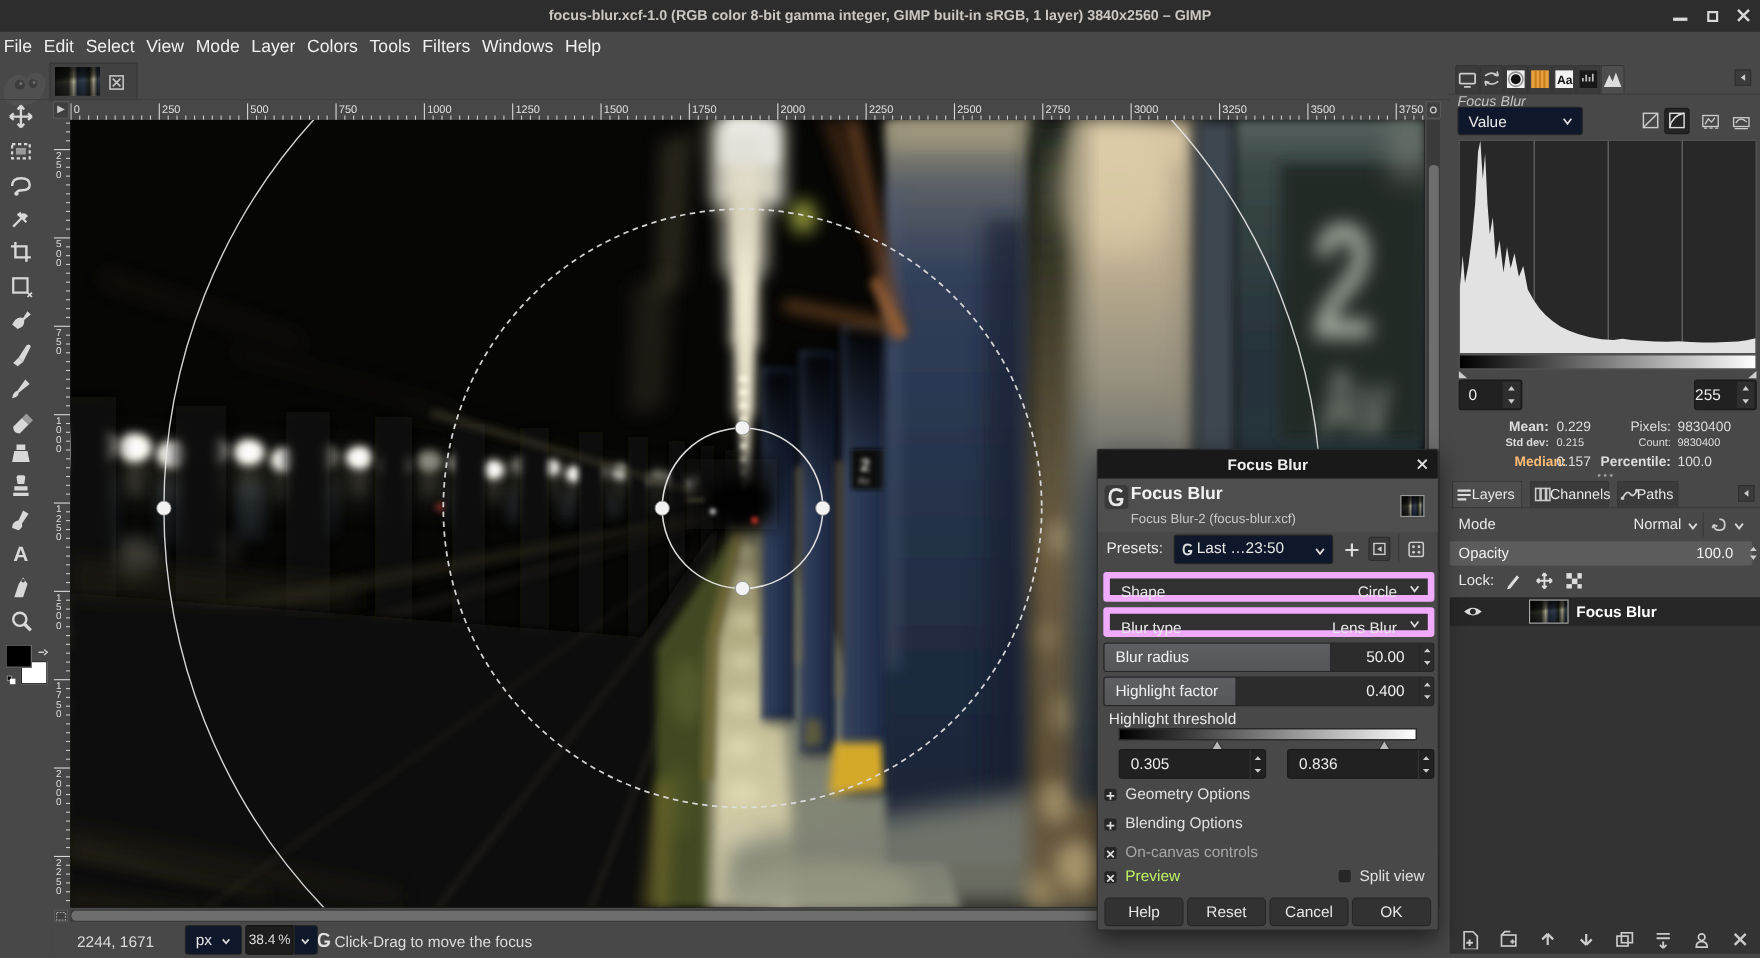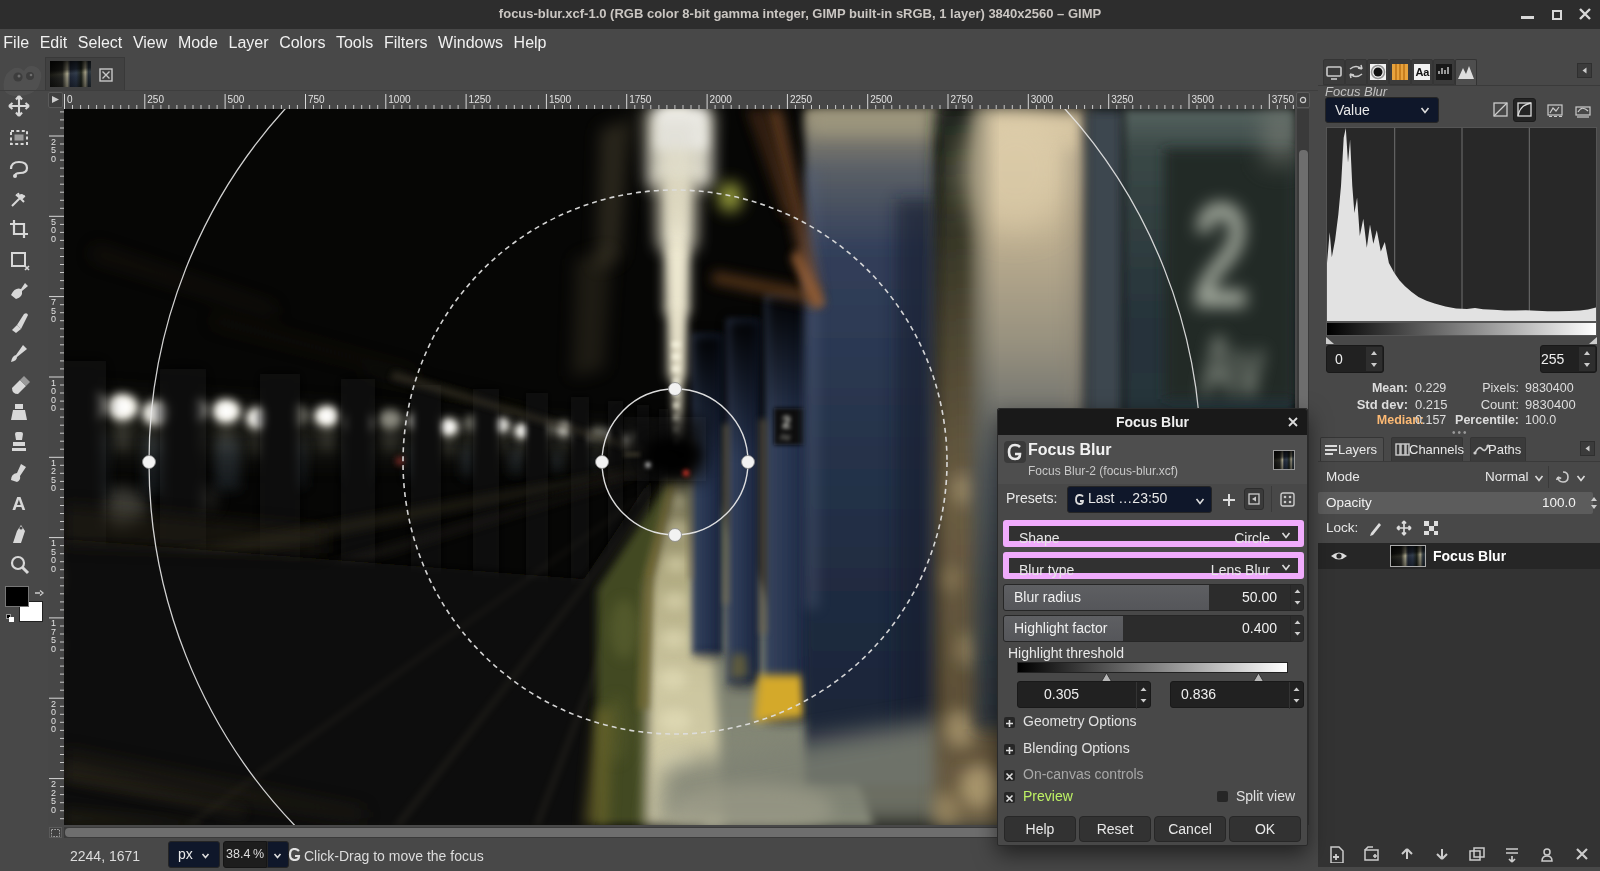--- a/index.html
+++ b/index.html
@@ -832,21 +832,21 @@
             <path d="M1 1 L4 5 L7 1 Z" fill="#ccc"></path>
           </svg>
         </div>
       </div>
       <div class="abs" style="left:0;top:324px;width:282px;height:16px;font-size:12.5px">
         <span style="position:absolute;right:192px;font-weight:bold;color:#ddd">Mean:</span>
         <span style="position:absolute;left:97px;color:#ddd">0.229</span>
         <span style="position:absolute;right:81px;font-weight:normal;color:#ddd">Pixels:</span>
         <span style="position:absolute;left:207px;color:#ddd">9830400</span>
       </div>
-      <div class="abs" style="left:0;top:340px;width:282px;height:16px;font-size:13px">
+      <div class="abs" style="left:0;top:340px;width:282px;height:16px;font-size:10px">
         <span style="position:absolute;right:192px;font-weight:bold;color:#ddd">Std dev:</span>
         <span style="position:absolute;left:97px;color:#ddd">0.215</span>
         <span style="position:absolute;right:81px;font-weight:normal;color:#ddd">Count:</span>
         <span style="position:absolute;left:207px;color:#ddd">9830400</span>
       </div>
       <div class="abs" style="left:0;top:356px;width:282px;height:16px;font-size:12.5px">
         <span style="position:absolute;right:176px;font-weight:bold;color:#fdba74">Median:</span>
         <span style="position:absolute;left:97px;color:#ddd">0.157</span>
         <span style="position:absolute;right:81px;font-weight:bold;color:#ddd">Percentile:</span>
         <span style="position:absolute;left:207px;color:#ddd">100.0</span>
@@ -1025,21 +1025,21 @@
         </div>
       </div>
       <div class="abs" style="left:10px;top:236px;font-size:14px;color:#e8e8e8">Highlight threshold</div>
       <div class="abs" style="left:19px;top:253px;width:271px;height:11px;background:linear-gradient(90deg,#000,#fff);border:1px solid #222"></div>
       <svg width="11" height="9" viewBox="0 0 11 9" style="position:absolute;left:103px;top:264px">
         <path d="M5.5 0 L10.5 8.5 L0.5 8.5 Z" fill="#b8b8b8" stroke="#333" stroke-width="1"></path>
       </svg>
       <svg width="11" height="9" viewBox="0 0 11 9" style="position:absolute;left:255px;top:264px">
         <path d="M5.5 0 L10.5 8.5 L0.5 8.5 Z" fill="#b8b8b8" stroke="#333" stroke-width="1"></path>
       </svg>
-      <div class="abs" style="left:19px;top:272px;width:134px;height:27px;background:#212121;border:1px solid #191919;border-radius:3px;line-height:25px;font-size:14px;color:#eee"><span style="padding-left:26px">0.305</span><div style="position:absolute;right:0;top:0;width:14px;height:27px;border-left:1px solid #333">
+      <div class="abs" style="left:19px;top:272px;width:134px;height:27px;background:#212121;border:1px solid #191919;border-radius:3px;line-height:25px;font-size:14px;color:#eee"><span style="padding-left:10px">0.305</span><div style="position:absolute;right:0;top:0;width:14px;height:27px;border-left:1px solid #333">
           <svg width="9" height="6" viewBox="0 0 9 6" style="position:absolute;left:2px;top:4px">
             <path d="M1.5 5 L4.5 1.5 L7.5 5 Z" fill="#ccc"></path>
           </svg>
           <svg width="9" height="6" viewBox="0 0 9 6" style="position:absolute;left:2px;top:16px">
             <path d="M1.5 1 L4.5 4.5 L7.5 1 Z" fill="#ccc"></path>
           </svg>
         </div></div>
       <div class="abs" style="left:172px;top:272px;width:134px;height:27px;background:#212121;border:1px solid #191919;border-radius:3px;line-height:25px;font-size:14px;color:#eee"><span style="padding-left:10px">0.836</span><div style="position:absolute;right:0;top:0;width:14px;height:27px;border-left:1px solid #333">
           <svg width="9" height="6" viewBox="0 0 9 6" style="position:absolute;left:2px;top:4px">
             <path d="M1.5 5 L4.5 1.5 L7.5 5 Z" fill="#ccc"></path>

